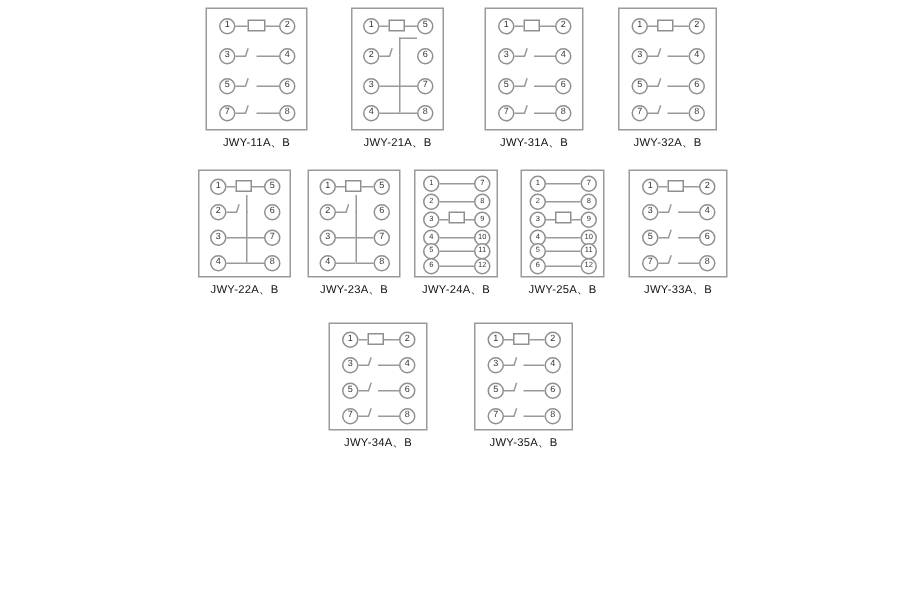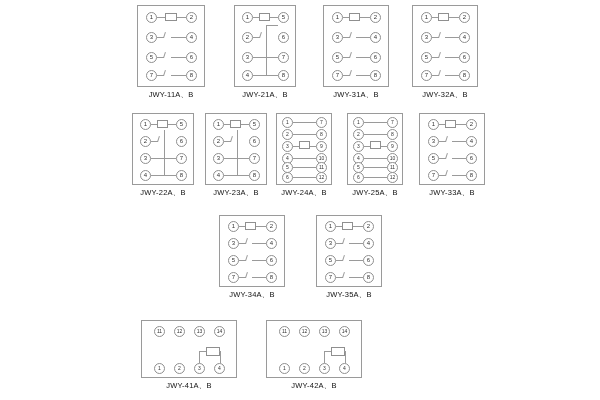--- a/index.html
+++ b/index.html
@@ -340,52 +340,16 @@
       <div class="wire" style="left:19px;top:44px;width:7px;height:1px;"></div>
       <div class="wire" style="left:26px;top:39px;width:1px;height:6px;transform:rotate(18deg);"></div>
       <div class="wire" style="left:32px;top:44px;width:14px;height:1px;"></div>
       <div class="wire" style="left:19px;top:61px;width:7px;height:1px;"></div>
       <div class="wire" style="left:26px;top:56px;width:1px;height:6px;transform:rotate(18deg);"></div>
       <div class="wire" style="left:32px;top:61px;width:14px;height:1px;"></div>
     </div>
     <div class="cap">JWY-35A、B</div>
   </div>
 
-  <div class="group" style="left:141px;top:320px;">
-    <div class="box" style="width:96px;height:58px;">
-      <div class="pin small" style="left:12px;top:5px;">11</div>
-      <div class="pin small" style="left:32px;top:5px;">12</div>
-      <div class="pin small" style="left:52px;top:5px;">13</div>
-      <div class="pin small" style="left:72px;top:5px;">14</div>
-      <div class="pin small" style="left:12px;top:42px;">1</div>
-      <div class="pin small" style="left:32px;top:42px;">2</div>
-      <div class="pin small" style="left:52px;top:42px;">3</div>
-      <div class="pin small" style="left:72px;top:42px;">4</div>
-      <div class="coil" style="left:64px;top:26px;width:14px;height:9px;"></div>
-      <div class="wire" style="left:57px;top:30px;width:7px;height:1px;"></div>
-      <div class="wire" style="left:57px;top:30px;width:1px;height:12px;"></div>
-      <div class="wire" style="left:78px;top:30px;width:1px;height:12px;"></div>
-      <div class="wire" style="left:77px;top:30px;width:2px;height:1px;"></div>
-    </div>
-    <div class="cap">JWY-41A、B</div>
-  </div>
-
-  <div class="group" style="left:266px;top:320px;">
-    <div class="box" style="width:96px;height:58px;">
-      <div class="pin small" style="left:12px;top:5px;">11</div>
-      <div class="pin small" style="left:32px;top:5px;">12</div>
-      <div class="pin small" style="left:52px;top:5px;">13</div>
-      <div class="pin small" style="left:72px;top:5px;">14</div>
-      <div class="pin small" style="left:12px;top:42px;">1</div>
-      <div class="pin small" style="left:32px;top:42px;">2</div>
-      <div class="pin small" style="left:52px;top:42px;">3</div>
-      <div class="pin small" style="left:72px;top:42px;">4</div>
-      <div class="coil" style="left:64px;top:26px;width:14px;height:9px;"></div>
-      <div class="wire" style="left:57px;top:30px;width:7px;height:1px;"></div>
-      <div class="wire" style="left:57px;top:30px;width:1px;height:12px;"></div>
-      <div class="wire" style="left:78px;top:30px;width:1px;height:12px;"></div>
-      <div class="wire" style="left:77px;top:30px;width:2px;height:1px;"></div>
-    </div>
-    <div class="cap">JWY-42A、B</div>
-  </div>
+
 
 
 </div>
 
 </body></html>

